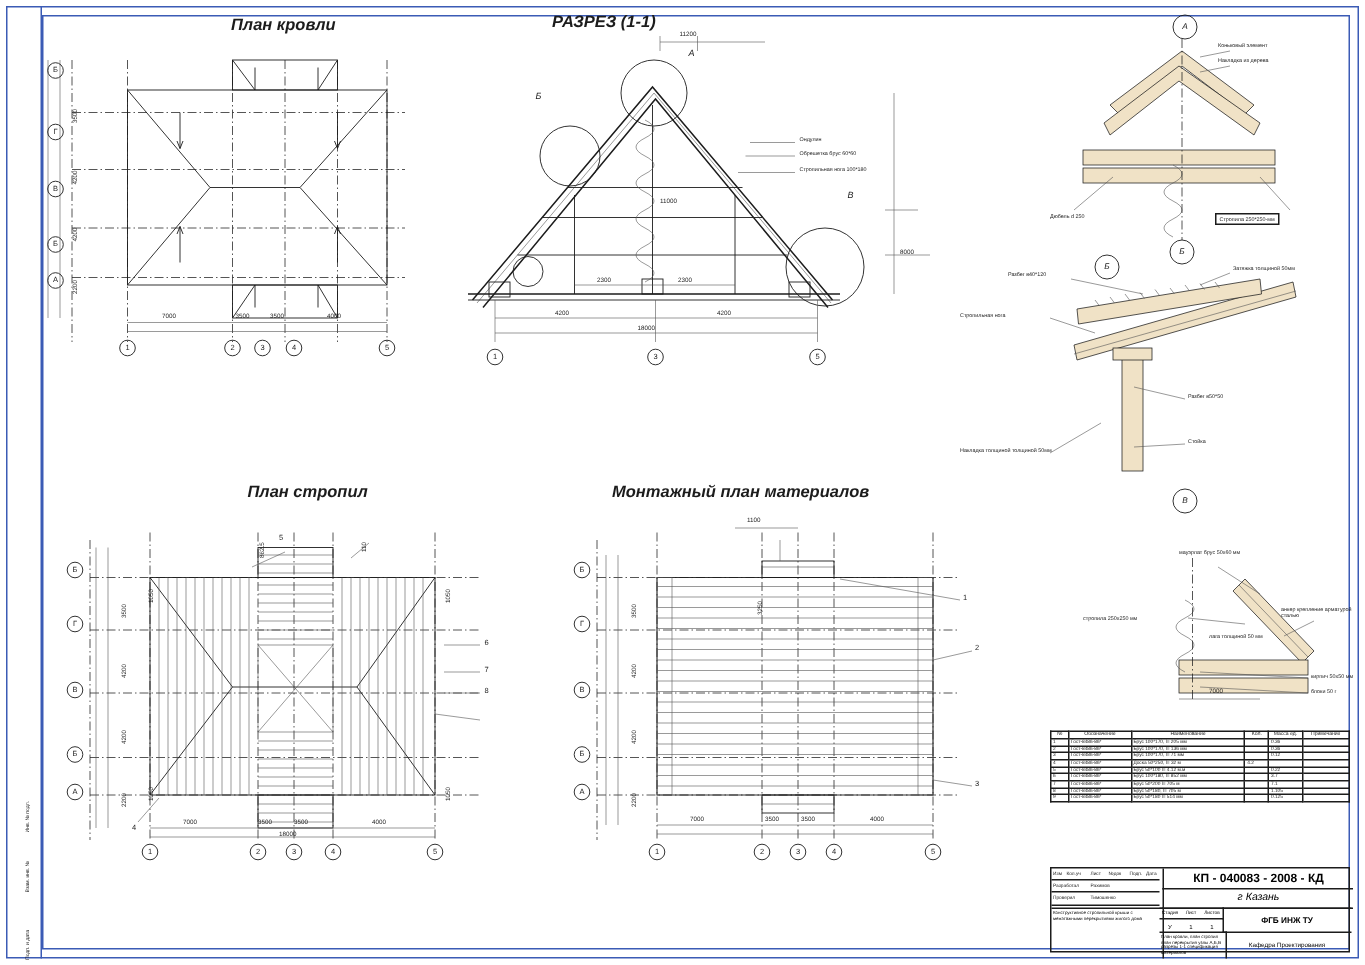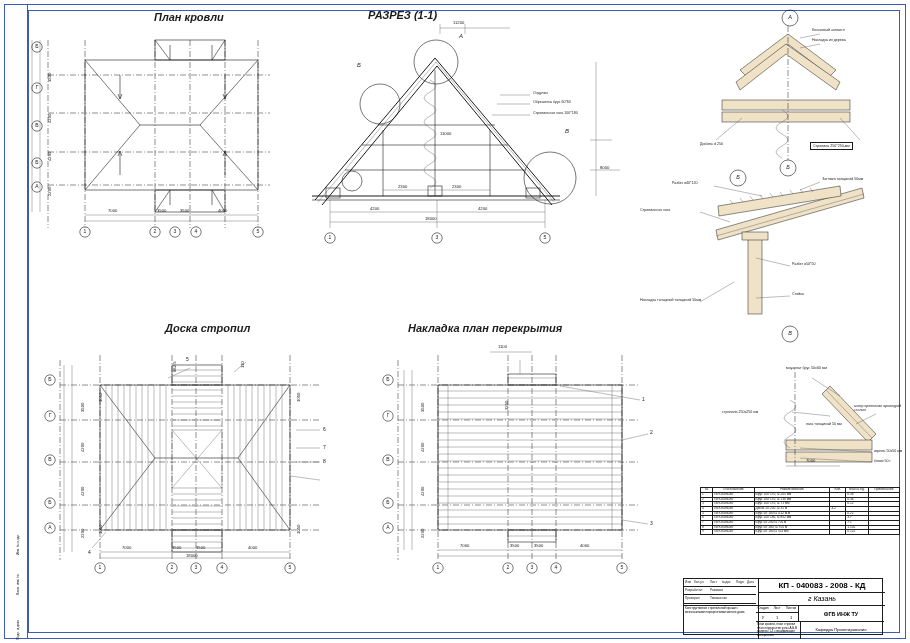--- a/index.html
+++ b/index.html
@@ -40,22 +40,22 @@
   <div class="frame-outer"></div>
   <div class="vstrip"></div>
   <div class="frame-inner"></div>
 
   <div class="lbl tiny rot" style="left:16px;top:640px;transform:rotate(-90deg);">Подп. и дата</div>
   <div class="lbl tiny rot" style="left:16px;top:595px;transform:rotate(-90deg);">Взам. инв. №</div>
   <div class="lbl tiny rot" style="left:16px;top:555px;transform:rotate(-90deg);">Инв. № подл.</div>
 
   <div class="ttl t11" style="left:154px;top:11px;">План кровли</div>
   <div class="ttl t11" style="left:368px;top:9px;">РАЗРЕЗ (1-1)</div>
-  <div class="ttl t11" style="left:165px;top:322px;">Доска стропил</div>
-  <div class="ttl t11" style="left:408px;top:322px;">Накладка план перекрытия</div>
+  <div class="ttl t11" style="left:165px;top:322px;">План стропил</div>
+  <div class="ttl t11" style="left:408px;top:322px;">Монтажный план материалов</div>
 
   <svg width="910" height="643">
 
     <g class="dashdot">
       <line x1="48" y1="40" x2="48" y2="228"></line>
       <line x1="48" y1="75" x2="270" y2="75"></line>
       <line x1="48" y1="113" x2="270" y2="113"></line>
       <line x1="48" y1="152" x2="270" y2="152"></line>
       <line x1="48" y1="185" x2="270" y2="185"></line>
       <line x1="85" y1="40" x2="85" y2="228"></line>
@@ -624,21 +624,21 @@
           <td>9</td>
           <td>Гост-8486-86*</td>
           <td>Брус 50*180  l= 514 мм</td>
           <td></td>
           <td>0.125</td>
           <td></td>
         </tr>
     </tbody>
   </table>
 
-  <div class="tb" style="left:683px;top:578px;width:200px;height:57px;padding-left:44px;">
+  <div class="tb" style="left:700px;top:578px;width:200px;height:57px;padding-left:44px;">
 
     <div class="tb" style="left:0;top:0;width:72px;height:8px;border:none;border-bottom:1px solid #1c1c1c;">
       <span class="tbtxt" style="left:1px;top:1px;">Изм</span>
       <span class="tbtxt" style="left:10px;top:1px;">Кол.уч</span>
       <span class="tbtxt" style="left:26px;top:1px;">Лист</span>
       <span class="tbtxt" style="left:38px;top:1px;">№док</span>
       <span class="tbtxt" style="left:52px;top:1px;">Подп.</span>
       <span class="tbtxt" style="left:63px;top:1px;">Дата</span>
     </div>
     <div class="tb" style="left:0;top:8px;width:72px;height:8px;border:none;border-bottom:1px solid #1c1c1c;">

